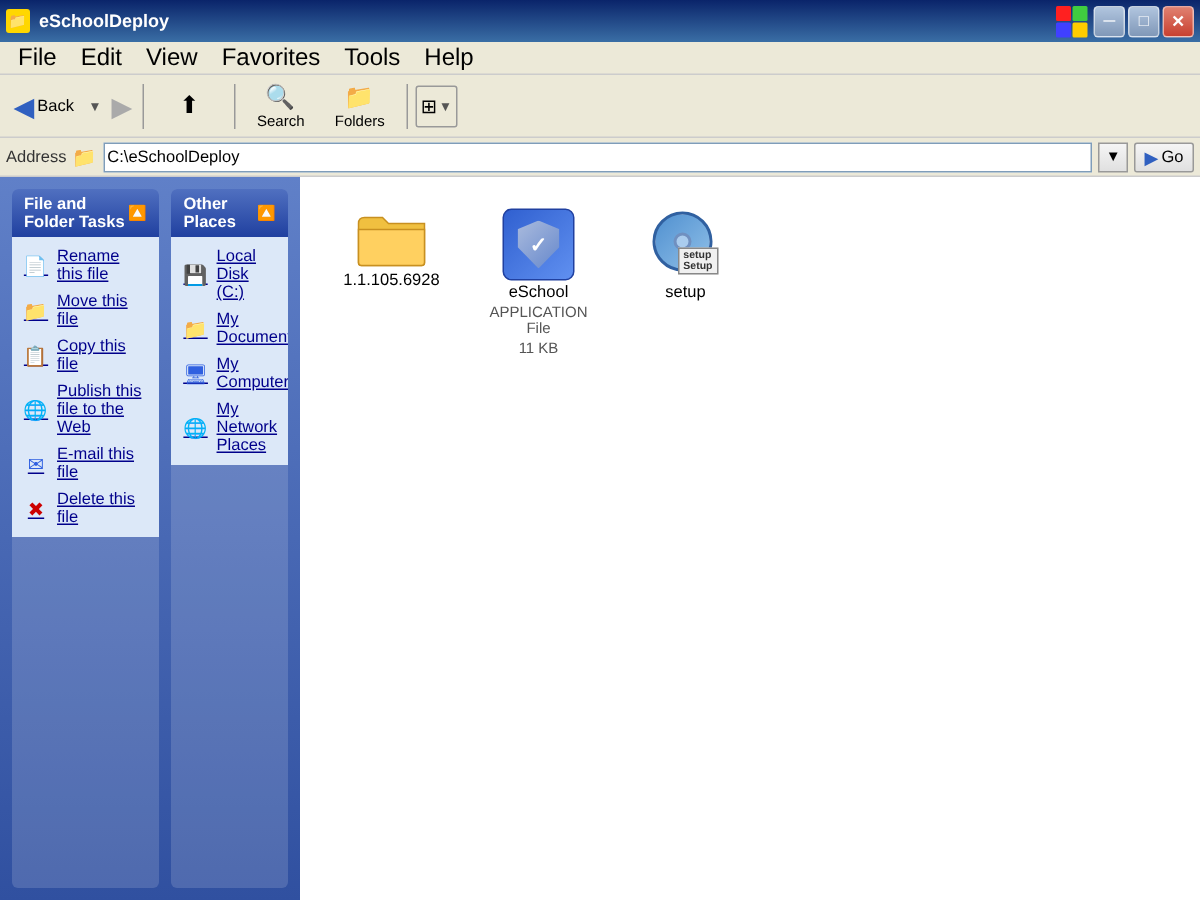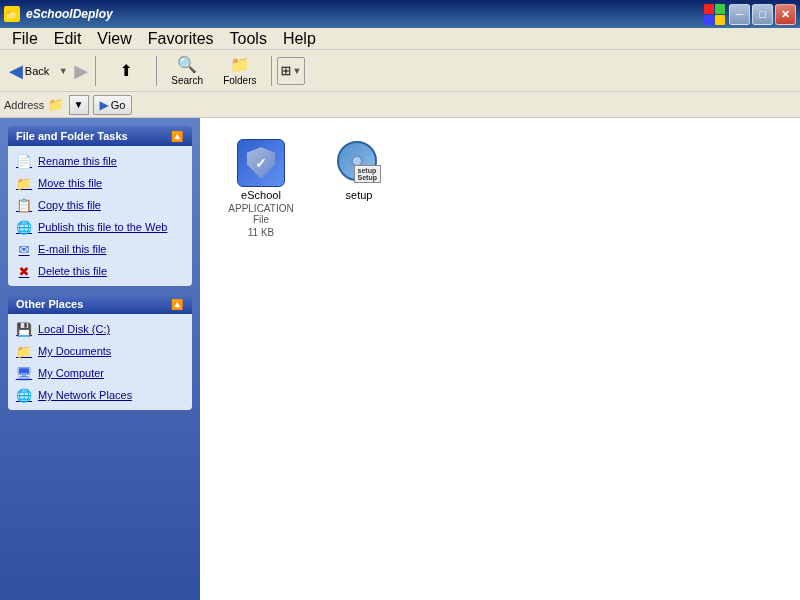--- a/index.html
+++ b/index.html
@@ -27,21 +27,21 @@
       width: 16px;
       height: 16px;
       margin-right: 6px;
       background: #FFD700;
       border-radius: 2px;
       display: flex;
       align-items: center;
       justify-content: center;
       font-size: 10px;
     }
-    #title-text { flex: 1; font-style: italic; }
+    #title-text { flex: 1; }
     #window-controls {
       display: flex;
       gap: 2px;
     }
     .win-btn {
       width: 21px;
       height: 21px;
       border: 1px solid #fff8;
       border-radius: 3px;
       display: flex;
@@ -192,21 +192,21 @@
       display: flex;
       height: calc(600px - 28px - 22px - 42px - 26px);
     }
 
     
     #left-panel {
       width: 200px;
       background: linear-gradient(to bottom, #6080C8 0%, #3050A0 100%);
       padding: 8px;
       display: flex;
-      flex-direction: column;
+      flex-direction: row;
       gap: 8px;
       overflow-y: auto;
     }
 
     .panel-section {
       background: rgba(255,255,255,0.15);
       border-radius: 4px;
       overflow: hidden;
     }
     .panel-header {
@@ -406,20 +406,23 @@
   <div class="toolbar-separator"></div>
   <div id="views-btn">
     <span style="font-size:13px;">⊞</span>
     <span style="font-size:9px; color:#555;">▼</span>
   </div>
 </div>
 
 <div id="address-bar">
   <span id="address-label">Address</span>
   <span style="font-size:13px; color:#E8A000;">📁</span>
+  <div id="address-input-wrap" style="flex:1; display:flex; align-items:center; background:white; border:1px solid #7f9db9; height:20px; padding:0 2px;">
+    <input id="address-input" type="text" style="border: none; outline: none; font-size: 11px; flex: 1 1 0%; font-family: inherit;" value="C:\eSchoolDeploy">
+  </div>
   <div id="address-dropdown" style="width:20px; height:20px; background:linear-gradient(to bottom,#f5f5f5,#e0e0e0); border:1px solid #999; display:flex; align-items:center; justify-content:center; cursor:pointer;">
     <span style="font-size:10px;">▼</span>
   </div>
   <div id="address-go-btn" style="display:flex; align-items:center; gap:2px; padding:2px 6px; cursor:pointer; border:1px solid #999; background:linear-gradient(to bottom,#f5f5f5,#e0e0e0); height:20px; font-size:11px; border-radius:2px;">
     <span style="color:#3060C0; font-size:12px;">▶</span>
     <span>Go</span>
   </div>
 </div>
 
 <div id="main">
@@ -482,20 +485,29 @@
           <span>My Network Places</span>
         </div>
       </div>
     </div>
 
 
   </div>
 
   <div id="content-area">
 
+    <div class="file-item">
+      <div class="folder-icon">
+        <svg viewBox="0 0 48 40" xmlns="http://www.w3.org/2000/svg">
+          <path d="M2 10 Q2 6 6 6 L18 6 L22 10 L46 10 Q46 10 46 14 L46 36 Q46 38 44 38 L4 38 Q2 38 2 36 Z" fill="#F0C040" stroke="#C89020" stroke-width="1"></path>
+          <path d="M2 14 L46 14 L46 36 Q46 38 44 38 L4 38 Q2 38 2 36 Z" fill="#FFD060" stroke="#C89020" stroke-width="1"></path>
+        </svg>
+      </div>
+      <span class="file-label">1.1.105.6928</span>
+    </div>
 
 
     <div class="file-item">
       <div class="app-icon">
         <div class="eschool-icon">
           <div style="width:28px; height:32px; background:linear-gradient(135deg, #aabbdd, #6688cc); clip-path: polygon(50% 0%, 100% 18%, 100% 55%, 50% 100%, 0% 55%, 0% 18%); display:flex; align-items:center; justify-content:center;">
             <span style="font-size:14px; color:white; font-weight:bold;">✓</span>
           </div>
         </div>
       </div>

